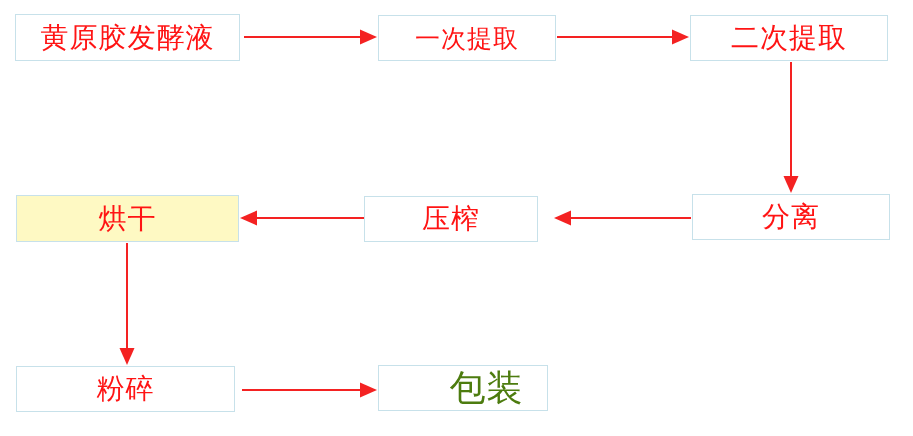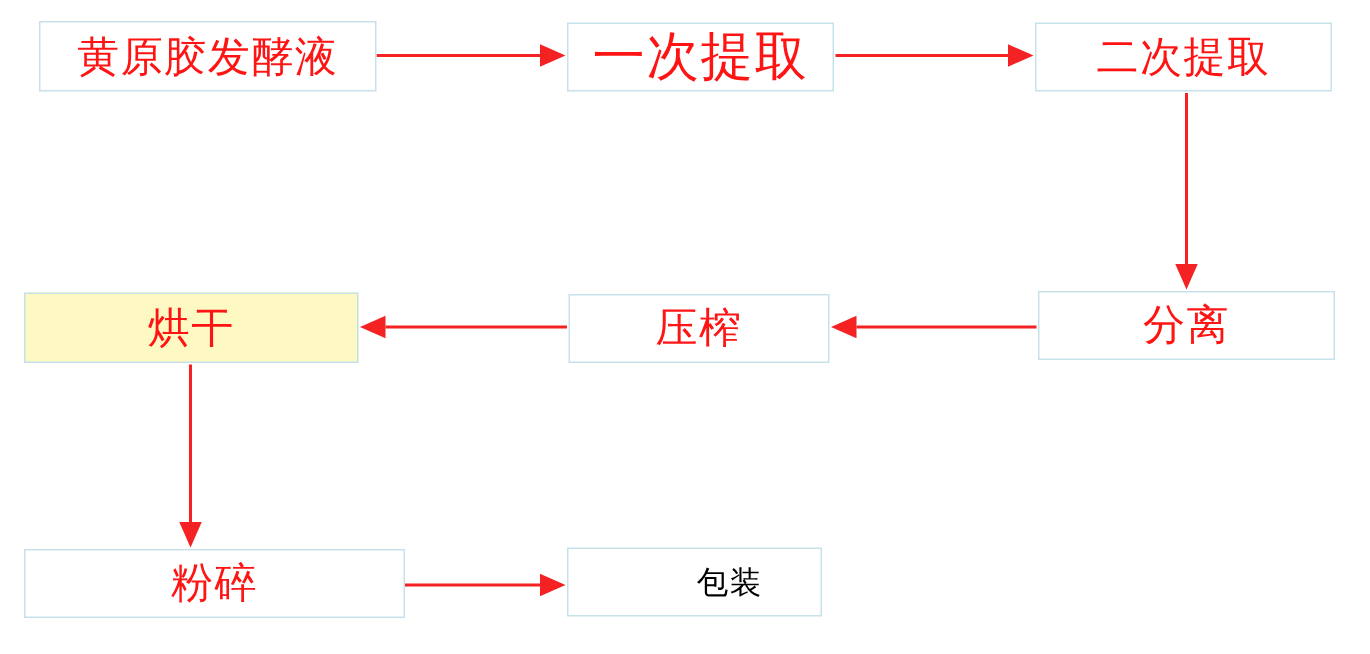--- a/index.html
+++ b/index.html
@@ -73,38 +73,38 @@
       <g>
         <line x1="127" y1="243" x2="127" y2="348" stroke="#f42222" stroke-width="2"></line>
         <polygon points="127,365 119.5,348 134.5,348" fill="#f42222"></polygon>
       </g>
       <g>
         <line x1="242" y1="390" x2="360" y2="390" stroke="#f42222" stroke-width="2"></line>
         <polygon points="377,390 360,382.5 360,397.5" fill="#f42222"></polygon>
       </g>
     </svg>
   <div id="nodes-layer">
-      <div class="node" style="left: 26px; top: 14px; width: 225px; height: 47px; border: 1.5px solid rgb(199, 225, 234); background: rgb(255, 255, 255);">
+      <div class="node" style="left: 15px; top: 14px; width: 225px; height: 47px; border: 1.5px solid rgb(199, 225, 234); background: rgb(255, 255, 255);">
         <span style="color: rgb(255, 20, 20); font-size: 28px;">黄原胶发酵液</span>
       </div>
       <div class="node" style="left: 378px; top: 15px; width: 178px; height: 46px; border: 1.5px solid rgb(199, 225, 234); background: rgb(255, 255, 255);">
-        <span style="color: rgb(255, 20, 20); font-size: 35px;">一次提取</span>
+        <span style="color: rgb(255, 20, 20); font-size: 25px;">一次提取</span>
       </div>
       <div class="node" style="left: 690px; top: 15px; width: 198px; height: 46px; border: 1.5px solid rgb(199, 225, 234); background: rgb(255, 255, 255);">
         <span style="color: rgb(255, 20, 20); font-size: 28px;">二次提取</span>
       </div>
       <div class="node" style="left: 16px; top: 195px; width: 223px; height: 47px; border: 1.5px solid rgb(199, 225, 234); background: #fef9c3;">
         <span style="color: rgb(255, 20, 20); font-size: 28px;">烘干</span>
       </div>
-      <div class="node" style="left: 379px; top: 196px; width: 174px; height: 46px; border: 1.5px solid rgb(199, 225, 234); background: rgb(255, 255, 255);">
+      <div class="node" style="left: 364px; top: 196px; width: 174px; height: 46px; border: 1.5px solid rgb(199, 225, 234); background: rgb(255, 255, 255);">
         <span style="color: rgb(255, 20, 20); font-size: 28px;">压榨</span>
       </div>
       <div class="node" style="left: 692px; top: 194px; width: 198px; height: 46px; border: 1.5px solid rgb(199, 225, 234); background: rgb(255, 255, 255); text-align: right;">
         <span style="color: rgb(255, 20, 20); font-size: 28px;">分离</span>
       </div>
-      <div class="node" style="left: 16px; top: 366px; width: 254px; height: 46px; border: 1.5px solid rgb(199, 225, 234); background: rgb(255, 255, 255);">
+      <div class="node" style="left: 16px; top: 366px; width: 219px; height: 46px; border: 1.5px solid rgb(199, 225, 234); background: rgb(255, 255, 255);">
         <span style="color: rgb(255, 20, 20); font-size: 28px;">粉碎</span>
       </div>
       <div class="node" style="left: 378px; top: 365px; width: 170px; height: 46px; border: 1.5px solid rgb(199, 225, 234); background: rgb(255, 255, 255);">
-        <span style="color: #000000; font-size: 21px; margin-left: 47px;">包装</span>
+        <span style="color: #4d7c0f; font-size: 36px; margin-left: 47px;">包装</span>
       </div>
     </div>
 </div>
 
 </body></html>

